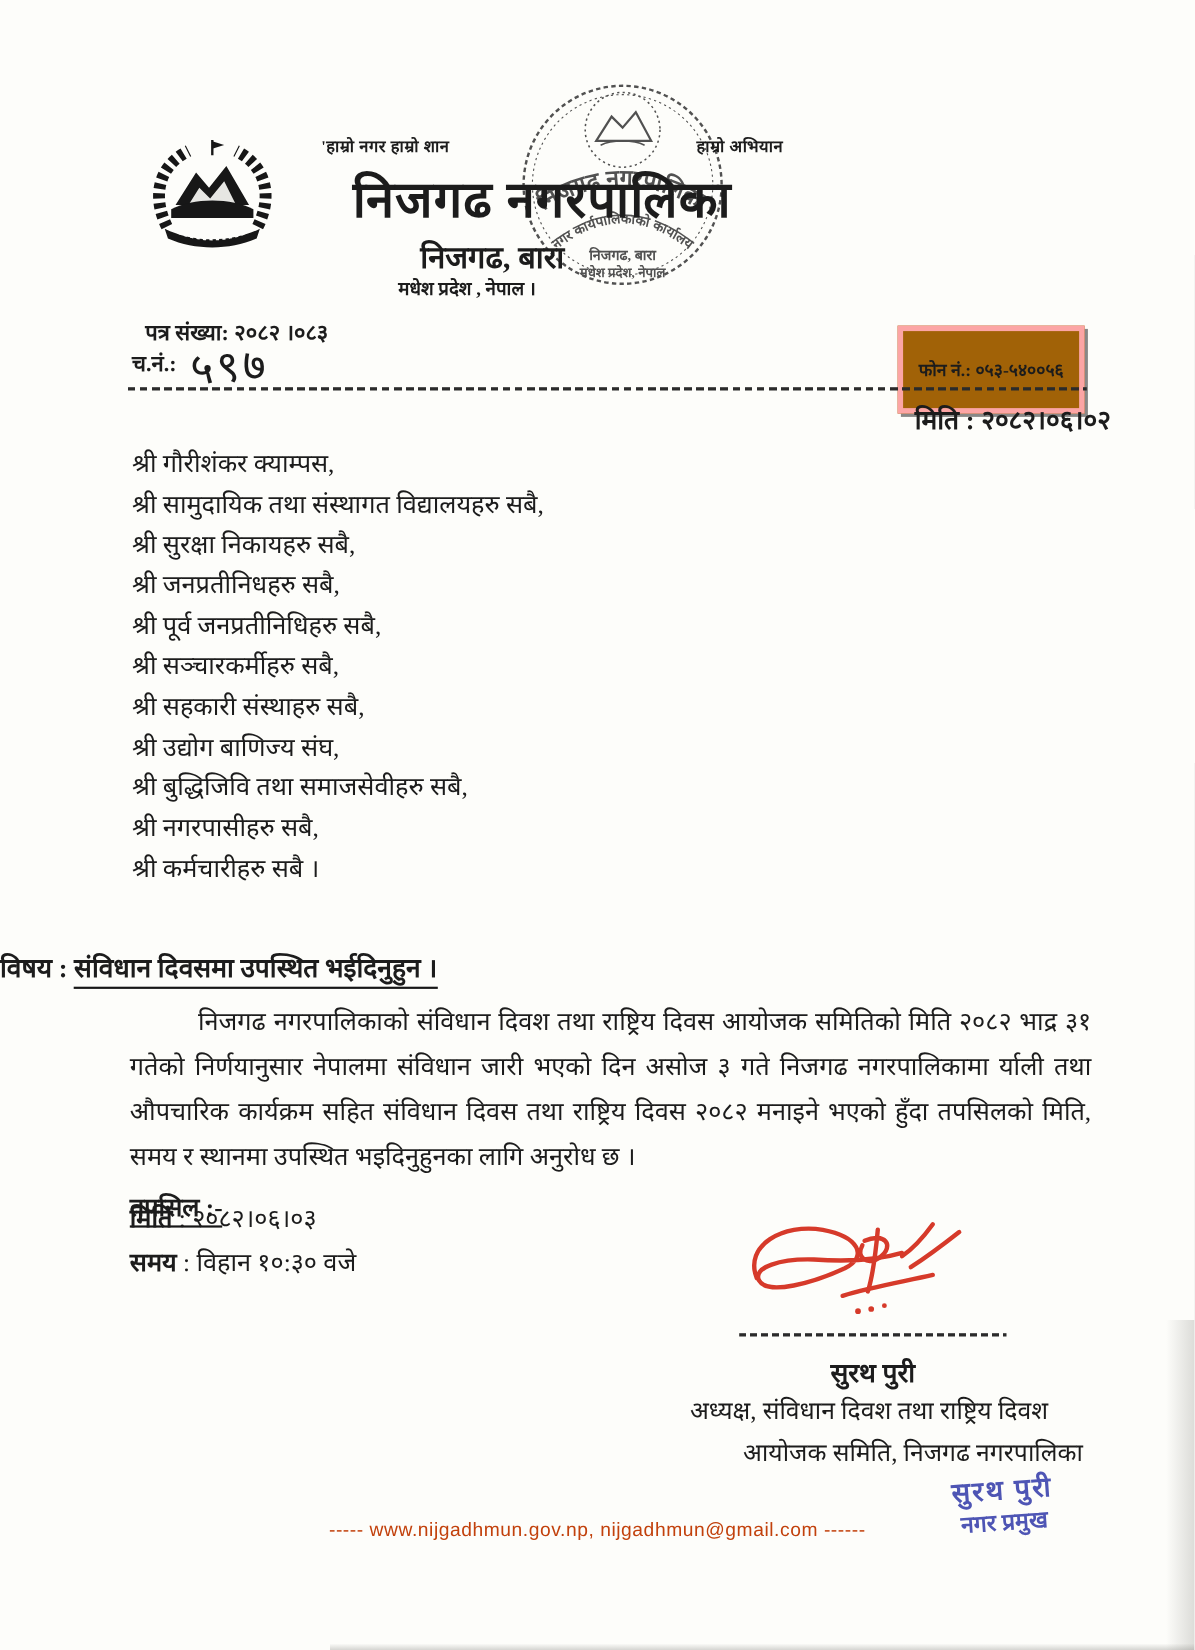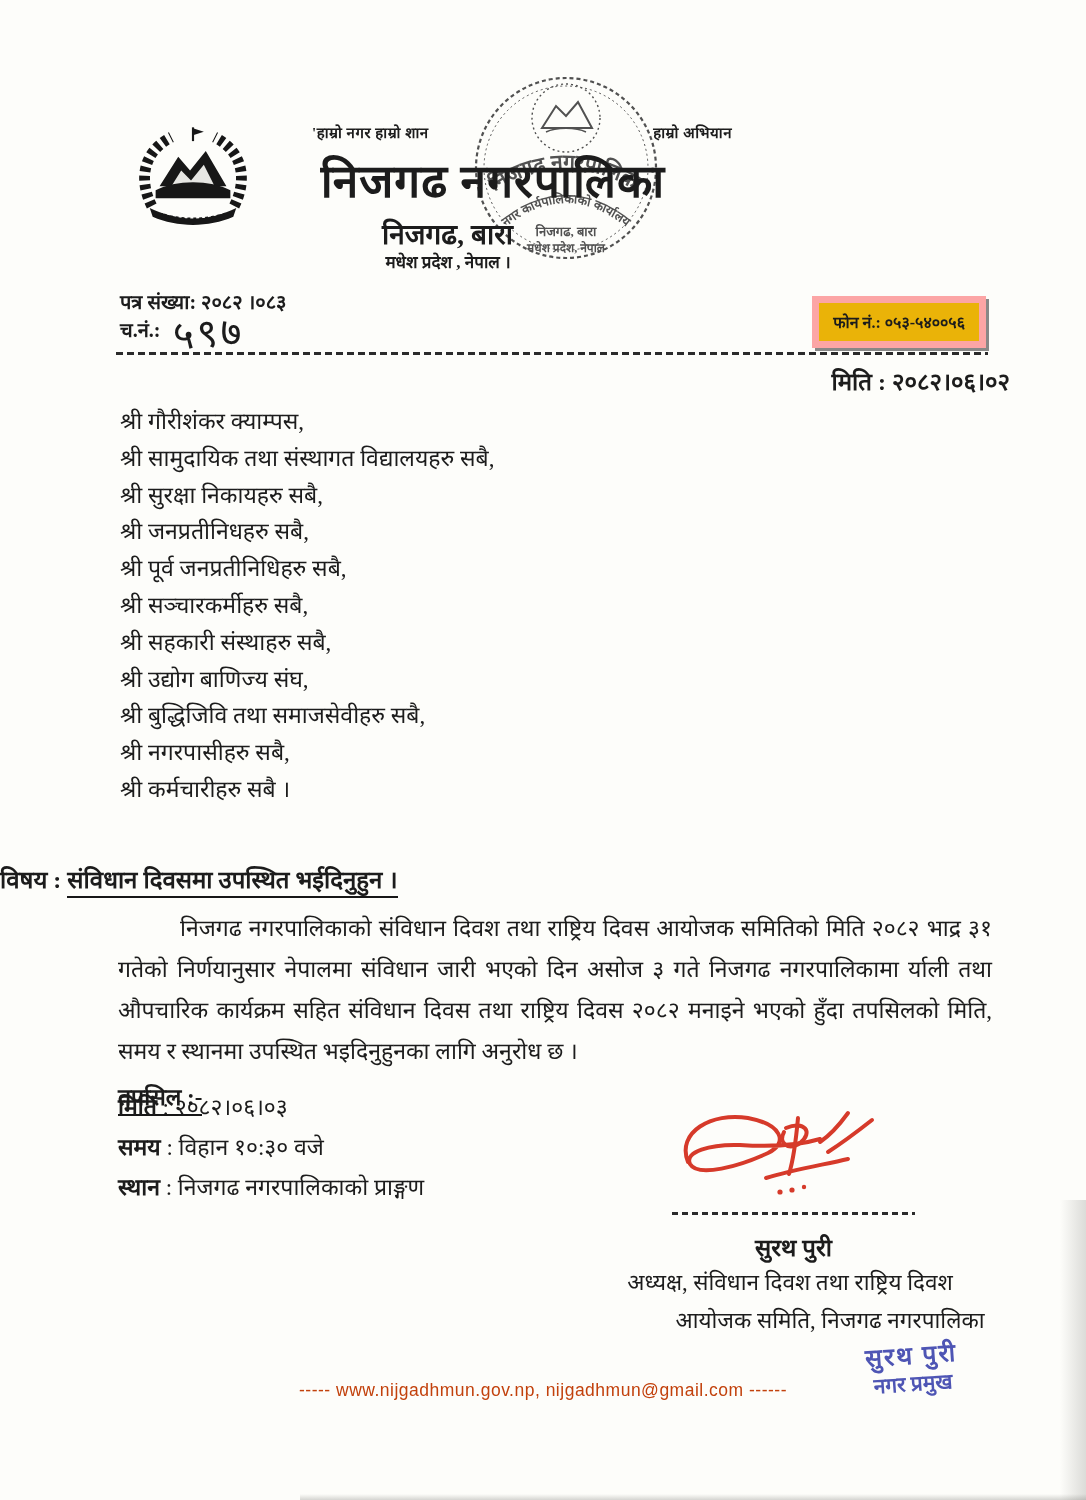--- a/index.html
+++ b/index.html
@@ -13,38 +13,38 @@
     background:#fdfdfa;color:#1c1c1c;
   }
   .scan-edge{position:absolute;right:0;bottom:0;width:26px;height:300px;
     background:linear-gradient(90deg,rgba(0,0,0,0),rgba(120,120,115,.25));}
   .scan-bottom{position:absolute;left:300px;bottom:0;right:0;height:6px;
     background:linear-gradient(0deg,rgba(120,120,115,.3),rgba(0,0,0,0));}
 
   
   .emblem{position:absolute;left:134px;top:124px;width:118px;height:106px;}
   .hdr-stamp{position:absolute;left:468px;top:64px;width:196px;height:210px;z-index:1;opacity:.88;}
-  .slogan{position:absolute;left:312px;top:122px;width:420px;z-index:2;
+  .slogan{position:absolute;left:292px;top:122px;width:420px;z-index:2;
     display:flex;justify-content:space-between;
     font-size:15px;font-weight:700;letter-spacing:.5px;}
   .hdr-title{position:absolute;left:288px;top:148px;width:410px;z-index:2;
     text-align:center;font-size:46px;font-weight:700;letter-spacing:1px;}
   .hdr-sub{position:absolute;left:355px;top:214px;width:185px;z-index:2;
     text-align:center;font-size:28px;font-weight:700;}
   .hdr-addr{position:absolute;left:362px;top:250px;width:172px;z-index:2;
-    text-align:center;font-size:17px;font-weight:700;}
-
-  
-  .letter-no{position:absolute;left:120px;top:288px;font-size:20px;font-weight:700;}
+    font-size:17px;font-weight:700;}
+
+  
+  .letter-no{position:absolute;left:132px;top:288px;font-size:20px;font-weight:700;}
   .ref-row{position:absolute;left:120px;top:316px;font-size:20px;font-weight:700;}
   .ref-val{display:inline-block;font-size:40px;font-weight:400;line-height:30px;
     transform:rotate(-4deg);vertical-align:-10px;margin-left:8px;letter-spacing:3px;}
-  .phone-box{position:absolute;right:100px;top:296px;border:7px solid #fca5a5;
-    box-shadow:3px 3px 0 rgba(40,40,40,.55);padding:8px 14px;
-    font-size:16px;font-weight:700;background:#eab308;}
+  .phone-box{position:absolute;right:100px;top:296px;border:5px solid #fca5a5;
+    box-shadow:3px 3px 0 rgba(40,40,40,.55);padding:24px 14px;
+    font-size:16px;font-weight:700;background:#a16207;}
   .divider{position:absolute;left:116px;right:98px;top:352px;height:3px;
     background:repeating-linear-gradient(90deg,#2b2b2b 0 7px,transparent 7px 11px);}
   .top-date{position:absolute;right:76px;top:364px;font-size:24px;font-weight:700;}
 
   
   .recipients{position:absolute;left:120px;top:404px;font-size:23px;line-height:36.8px;}
 
   
   .subject{position:absolute;left:0;top:862px;width:100%;text-align:left;
     font-size:24px;font-weight:700;}
@@ -162,25 +162,20 @@
     <div>
       <span class="lbl">मिति</span>
       <span>:</span>
       <span>२०८२।०६।०३</span>
     </div>
     <div>
       <span class="lbl">समय</span>
       <span>:</span>
       <span>विहान १०:३० वजे</span>
     </div>
-    <div>
-      <span class="lbl">स्थान</span>
-      <span>:</span>
-      <span>निजगढ नगरपालिकाको प्राङ्गण</span>
-    </div>
   </div>
 
   <svg class="sig-scribble" viewBox="0 0 225 112">
     <g stroke="#d63a2a" stroke-width="4" fill="none" stroke-linecap="round">
       <path d="M20,64 C8,34 44,14 80,20 C112,26 122,44 100,55 C72,68 30,80 22,66 C16,54 42,46 72,47 C102,49 132,47 152,41"></path>
       <path d="M118,30 C136,22 146,34 132,45 C120,53 110,45 116,34"></path>
       <path d="M130,20 C128,42 126,60 121,76"></path>
       <path d="M152,44 C164,36 172,26 180,15"></path>
       <path d="M160,54 C174,45 190,33 204,22"></path>
       <path d="M98,80 C124,72 154,67 180,61"></path>

